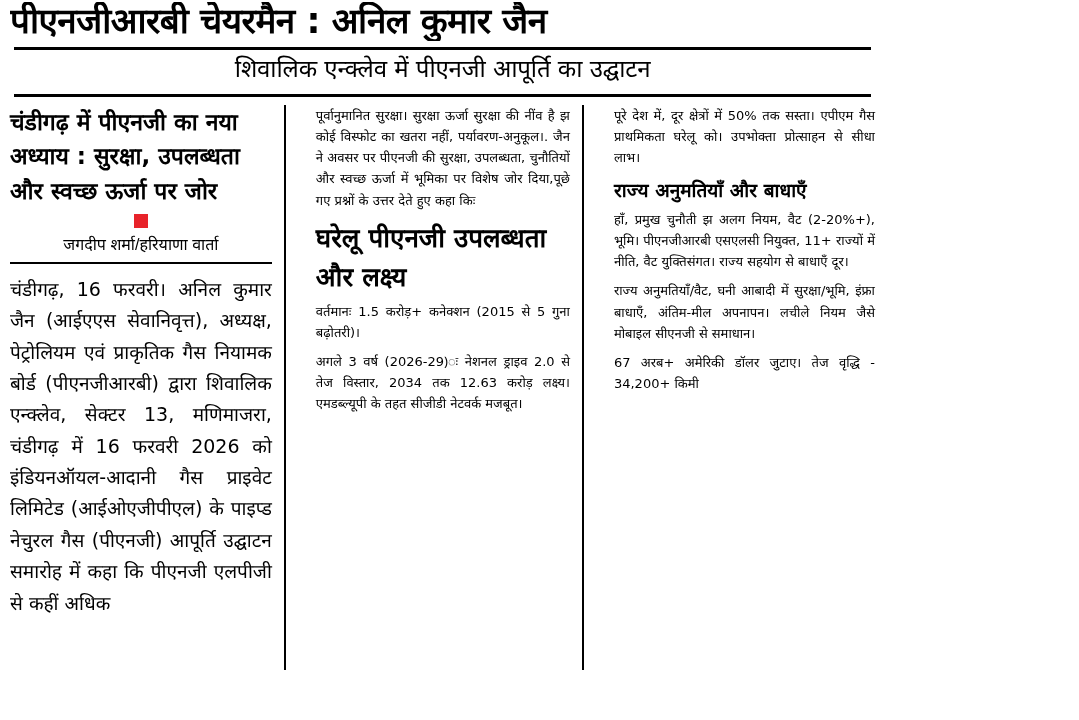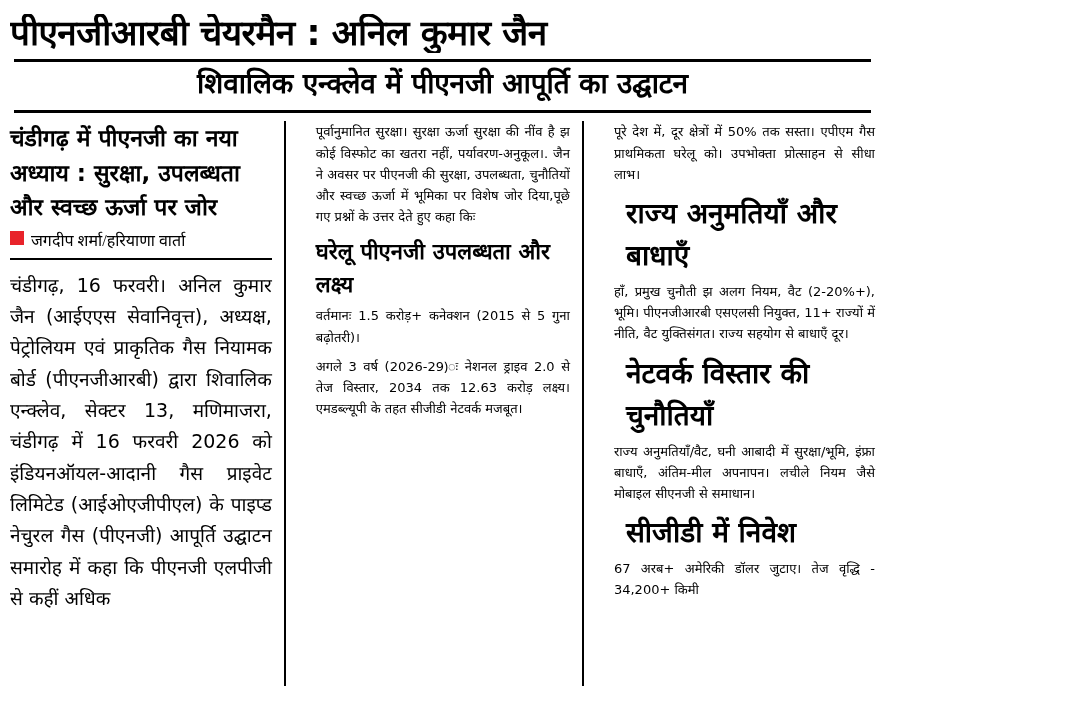--- a/index.html
+++ b/index.html
@@ -12,21 +12,21 @@
     height: 720px;
     overflow: hidden;
     font-family: "Liberation Serif", serif;
     color: #000000;
   }
   .page {
     position: relative;
     width: 885px;
     height: 720px;
     box-sizing: border-box;
-    padding: 12px 10px;
+    padding: 0 10px;
   }
 
   
   .masthead {
     padding: 2px 4px 0 4px;
   }
   .kicker {
     font-family: "DejaVu Sans", sans-serif;
     font-weight: bold;
     font-size: 35px;
@@ -39,22 +39,22 @@
   .rule-thick {
     border-top: 3px solid #000;
     margin: 6px 0 0 0;
   }
   .headline-band {
     padding: 6px 0 10px 0;
     text-align: center;
   }
   .headline {
     font-family: "DejaVu Sans", sans-serif;
-    font-weight: bold;
-    font-size: 28px;
+    font-weight: normal;
+    font-size: 24px;
     line-height: 1.15;
     letter-spacing: -0.2px;
     white-space: nowrap;
   }
   .rule-under-headline {
     border-top: 3px solid #000;
     margin: 0 0 8px 0;
   }
 
   
@@ -84,27 +84,28 @@
 
   
   .subhead {
     font-family: "DejaVu Sans", sans-serif;
     font-weight: bold;
     font-size: 23px;
     line-height: 1.5;
     margin: 0 0 6px 0;
   }
   .byline {
-    font-family: Liberation Serif, serif;
+    font-family: Liberation Sans, sans-serif;
     font-size: 16px;
     line-height: 1.3;
     display: flex;
-    align-items: flex-start;
+    align-items: center;
     gap: 7px;
     margin: 4px 0 6px 0;
+    flex-direction: column;
   }
   .byline-square {
     display: inline-block;
     width: 14px;
     height: 14px;
     background: #e8232a;
     flex: none;
   }
   .rule-byline {
     border-top: 2px solid #000;
@@ -117,30 +118,30 @@
     text-align: justify;
     text-justify: inter-word;
     margin: 0 0 8px 0;
   }
   .body-text.lead { text-align: justify; }
 
   
   .sec-head {
     font-family: "DejaVu Sans", sans-serif;
     font-weight: bold;
-    font-size: 22px;
+    font-size: 26px;
     line-height: 1.5;
     margin: 6px 0 4px 0;
   }
   .col-2 .body-text,
   .col-3 .body-text {
     font-size: 13px;
     line-height: 1.63;
   }
-  .col-3 .sec-head { font-size: 28px; margin-left: 12px; }
+  .col-3 .sec-head { font-size: 19px; }
 </style>
 </head>
 <body>
 
 <div class="page">
 
   <div class="masthead">
     <div class="kicker">पीएनजीआरबी चेयरमैन : अनिल कुमार जैन</div>
     <div class="rule-thick"></div>
     <div class="headline-band">
@@ -165,20 +166,18 @@
       <div class="body-text">पूर्वानुमानित सुरक्षा। सुरक्षा ऊर्जा सुरक्षा की नींव है झ कोई विस्फोट का खतरा नहीं, पर्यावरण-अनुकूल।. जैन ने अवसर पर पीएनजी की सुरक्षा, उपलब्धता, चुनौतियों और स्वच्छ ऊर्जा में भूमिका पर विशेष जोर दिया,पूछे गए प्रश्नों के उत्तर देते हुए कहा किः</div>
       <div class="sec-head">घरेलू पीएनजी उपलब्धता और लक्ष्य</div>
       <div class="body-text">वर्तमानः 1.5 करोड़+ कनेक्शन (2015 से 5 गुना बढ़ोतरी)।</div>
       <div class="body-text">अगले 3 वर्ष (2026-29)ः नेशनल ड्राइव 2.0 से तेज विस्तार, 2034 तक 12.63 करोड़ लक्ष्य। एमडब्ल्यूपी के तहत सीजीडी नेटवर्क मजबूत।</div>
     </div>
 
     <div class="col col-3">
       <div class="body-text">पूरे देश में, दूर क्षेत्रों में 50% तक सस्ता। एपीएम गैस प्राथमिकता घरेलू को। उपभोक्ता प्रोत्साहन से सीधा लाभ।</div>
       <div class="sec-head">राज्य अनुमतियाँ और बाधाएँ</div>
       <div class="body-text">हाँ, प्रमुख चुनौती झ अलग नियम, वैट (2-20%+), भूमि। पीएनजीआरबी एसएलसी नियुक्त, 11+ राज्यों में नीति, वैट युक्तिसंगत। राज्य सहयोग से बाधाएँ दूर।</div>
-      <div class="sec-head">नेटवर्क विस्तार की चुनौतियाँ</div>
       <div class="body-text">राज्य अनुमतियाँ/वैट, घनी आबादी में सुरक्षा/भूमि, इंफ्रा बाधाएँ, अंतिम-मील अपनापन। लचीले नियम जैसे मोबाइल सीएनजी से समाधान।</div>
-      <div class="sec-head">सीजीडी में निवेश</div>
       <div class="body-text">67 अरब+ अमेरिकी डॉलर जुटाए। तेज वृद्धि - 34,200+ किमी</div>
     </div>
 
   </div>
 </div>
 
 </body></html>

